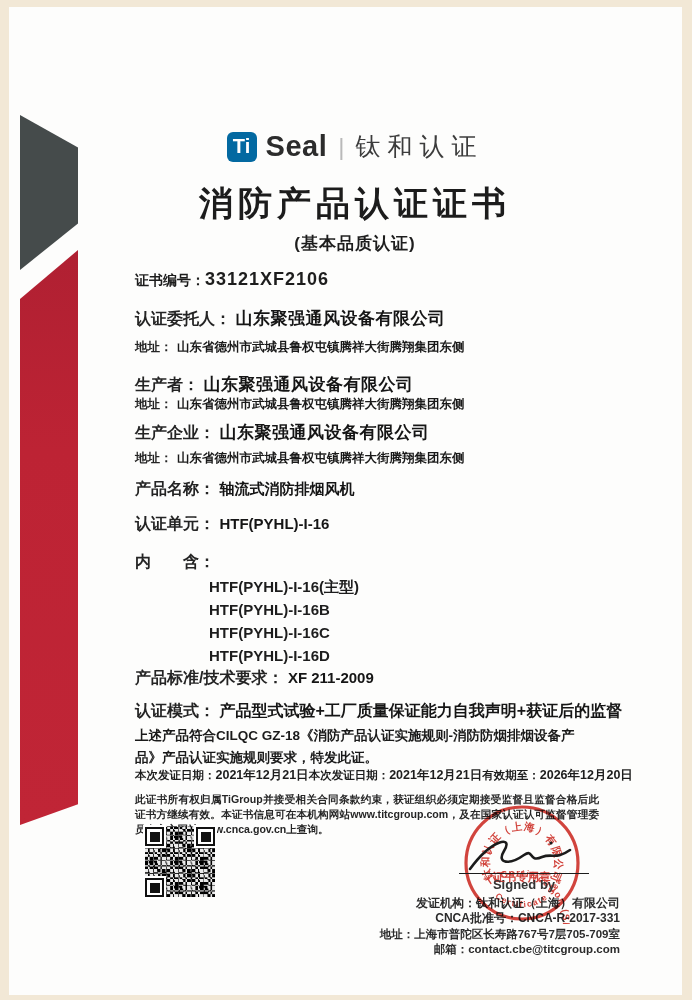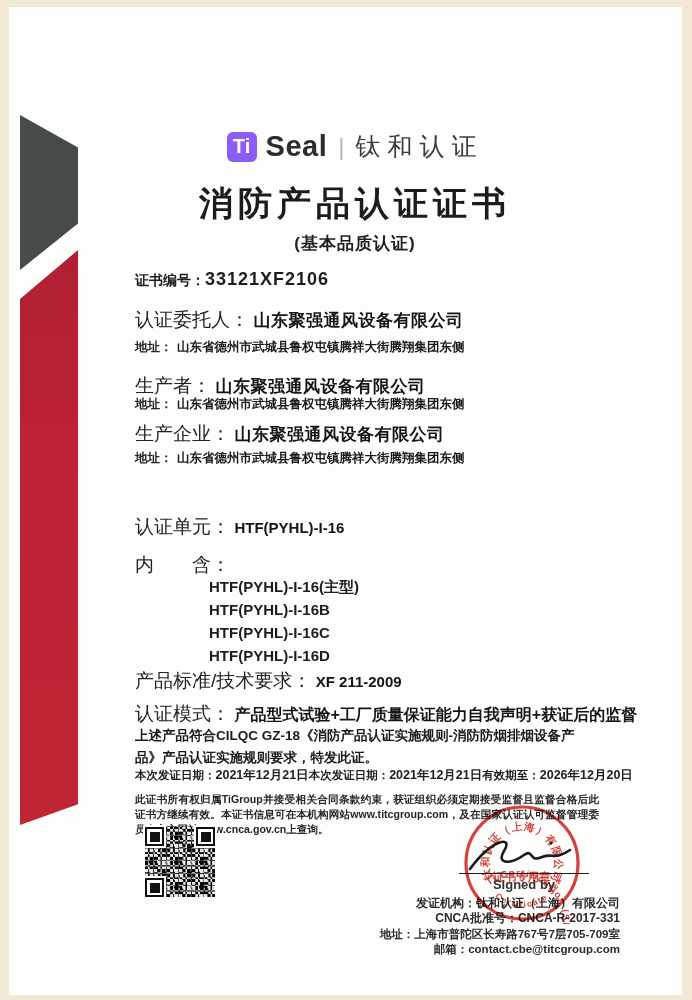--- a/index.html
+++ b/index.html
@@ -24,37 +24,37 @@
     position:absolute;left:11px;top:243px;width:58px;height:575px;
     background:linear-gradient(180deg,#b02032 0%,#bd2334 35%,#c02536 100%);
     clip-path:polygon(0 8.5%,100% 0,100% 96.4%,0 100%);
   }
   
   .logo-row{
     position:absolute;left:0;top:123px;width:692px;
     display:flex;align-items:center;justify-content:center;gap:9px;
   }
   .ti-box{
-    width:30px;height:30px;border-radius:6px;background:#8b5cf6;
+    width:30px;height:30px;border-radius:6px;background:#0369a1;
     display:flex;align-items:center;justify-content:center;
     color:#fff;font-weight:bold;font-size:20px;
   }
   .logo-group{font-size:29px;font-weight:bold;color:#2c2c2c;letter-spacing:0.5px;}
   .logo-div{font-size:24px;color:#b9b9b9;font-weight:200;margin:0 2px;}
   .logo-cn{font-size:25px;color:#3c3c3c;letter-spacing:7px;font-weight:500;}
   .title{
     position:absolute;left:0;top:174px;width:692px;text-align:center;
     font-size:34px;font-weight:800;letter-spacing:5px;color:#1c1c1c;
   }
   .subtitle{
     position:absolute;left:0;top:225px;width:692px;text-align:center;
     font-size:17px;font-weight:800;letter-spacing:1px;
   }
   
-  .lbl{font-size:19px;font-weight:400;color:#242424;}
+  .lbl{font-size:16px;font-weight:700;color:#242424;}
   .lbl-sm{font-size:12.5px;font-weight:700;color:#242424;}
   .val-co{font-size:17px;font-weight:800;color:#151515;letter-spacing:0.5px;}
   .val-addr{font-size:12.5px;font-weight:800;color:#1a1a1a;}
   .val-md{font-size:15px;font-weight:800;color:#151515;}
   .certno-lbl{font-size:14px;font-weight:700;}
   .certno-val{font-size:18px;font-weight:800;letter-spacing:1px;}
   .models-list{line-height:23px;margin-top:26px;}
   .models-list div{font-size:15px;font-weight:800;}
   .statement{
     width:463px;font-size:13.5px;font-weight:800;line-height:21.5px;color:#1a1a1a;
@@ -135,20 +135,23 @@
     <span class="lbl-sm">地址：</span> <span class="val-addr">山东省德州市武城县鲁权屯镇腾祥大街腾翔集团东侧</span>
   </div>
 
   <div class="abs" style="left:126px;top:414px;">
     <span class="lbl">生产企业：</span> <span class="val-co">山东聚强通风设备有限公司</span>
   </div>
   <div class="abs" style="left:126px;top:441px;">
     <span class="lbl-sm">地址：</span> <span class="val-addr">山东省德州市武城县鲁权屯镇腾祥大街腾翔集团东侧</span>
   </div>
 
+  <div class="abs" style="left:126px;top:472px;">
+    <span class="lbl">产品名称：</span> <span class="val-md">轴流式消防排烟风机</span>
+  </div>
 
   <div class="abs" style="left:126px;top:507px;">
     <span class="lbl">认证单元：</span> <span class="val-md">HTF(PYHL)-I-16</span>
   </div>
 
   <div class="abs" style="left:126px;top:545px;">
     <span class="lbl">内　　含：</span>
   </div>
   <div class="abs models-list" style="left:200px;top:542px;">
     <div>HTF(PYHL)-I-16(主型)</div>

